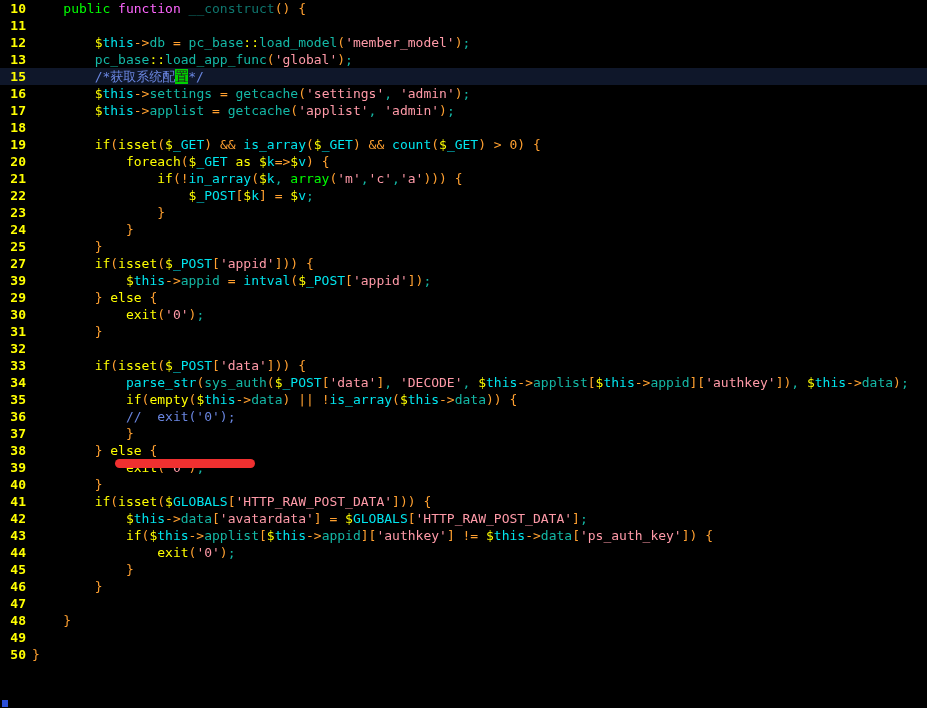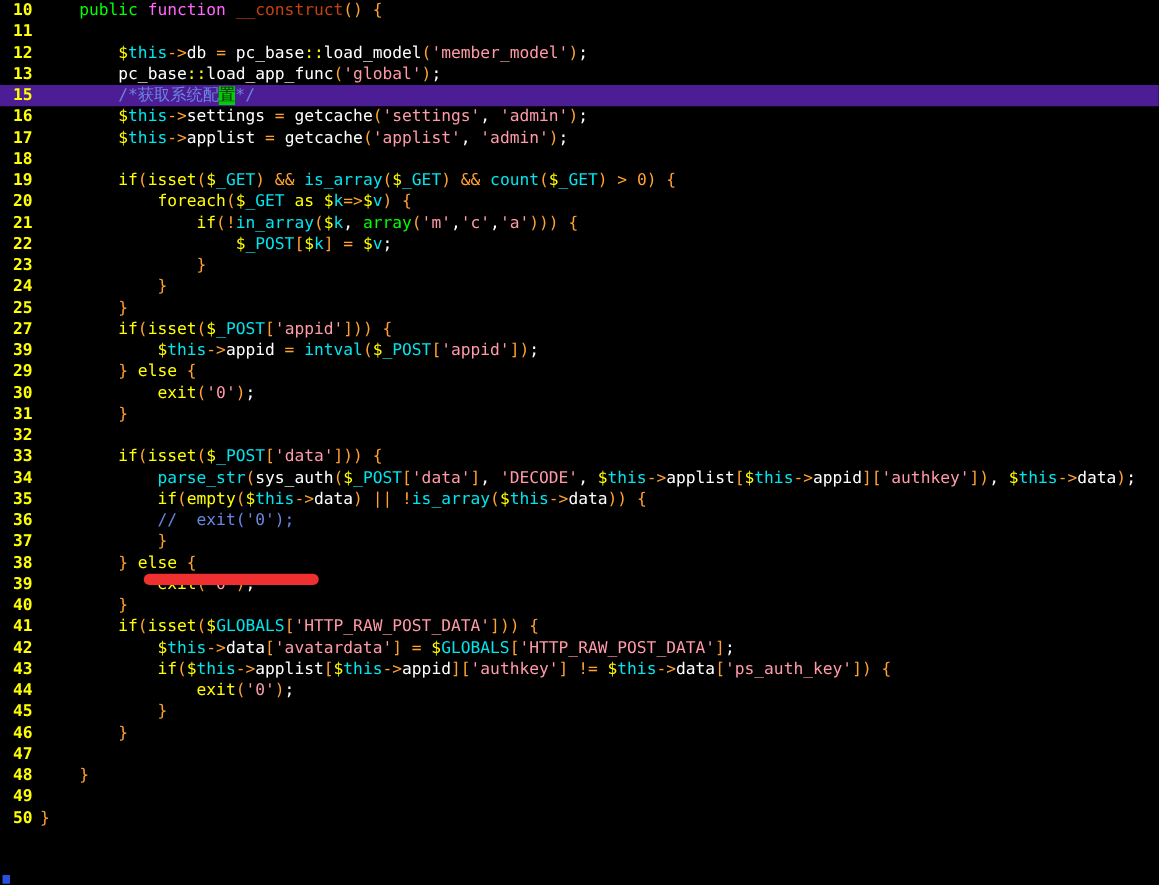--- a/index.html
+++ b/index.html
@@ -7,39 +7,39 @@
     width:927px;height:708px;overflow:hidden;
     font-family:"DejaVu Sans Mono","Liberation Mono",monospace;
     font-size:13px;line-height:17px;
     -webkit-font-smoothing:none;
   }
   #editor{position:relative;width:927px;height:501px;background:#000;}
   .line{
     position:relative;height:17px;line-height:17px;white-space:pre;
     display:flex;align-items:flex-start;
   }
-  .line.current{background:#4c1d95;}
+  .line.current{background:#0f172a;}
   .gutter{
     width:26px;min-width:26px;text-align:right;color:#ffff00;
     padding-right:0;font-weight:bold;letter-spacing:0px;
     user-select:none;
   }
   .code{
     padding-left:6px;flex:1;white-space:pre;color:#e6e6e6;
     overflow:visible;
   }
   
   .kw      {color:#00ff00;}           
   .fnkw    {color:#ff66ff;}           
-  .fname   {color:#c2410c;}           
+  .fname   {color:#0f766e;}           
   .paren   {color:#ffa030;}           
   .brace   {color:#ffa030;}           
   .var     {color:#ffff00;}           
   .vname   {color:#00e5ee;}           
-  .plain   {color:#ffffff;}
+  .plain   {color:#14b8a6;}
   .str     {color:#ff9aa8;}           
   .bfn     {color:#00e5ee;}           
   .op      {color:#ffa030;}
   .num     {color:#ffa030;}
   .cmt     {color:#6a86e0;}           
   .cmtblk  {color:#6a86e0;}           
   .yellow  {color:#ffff00;}
   .cursorblk{background:#00d000;color:#202020;}
   #redmark{
     position:absolute;left:115px;top:459px;width:140px;height:9px;

